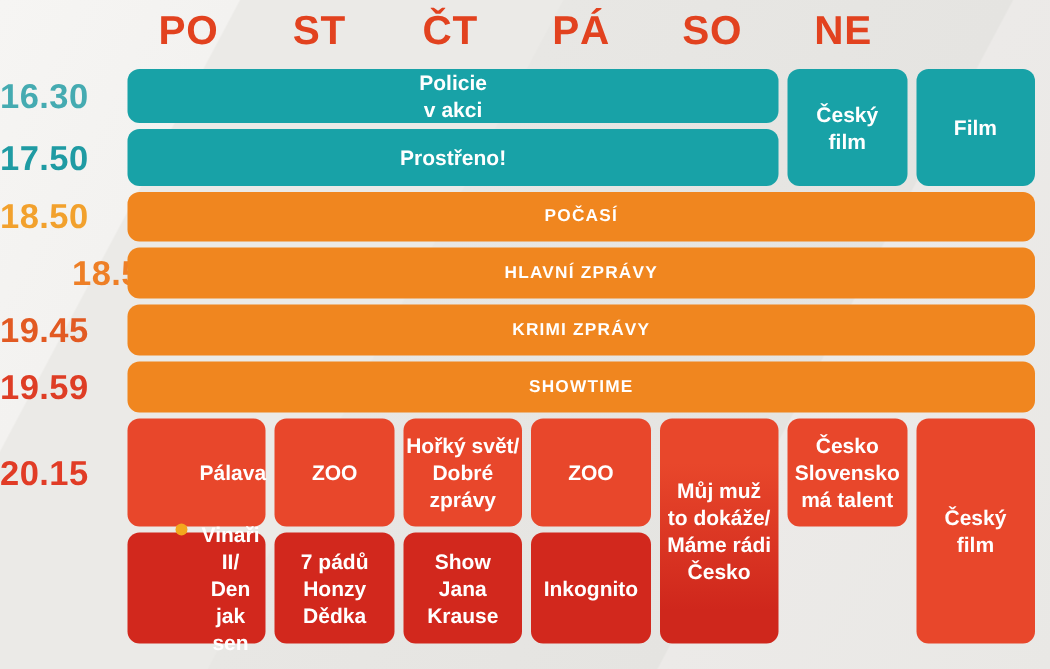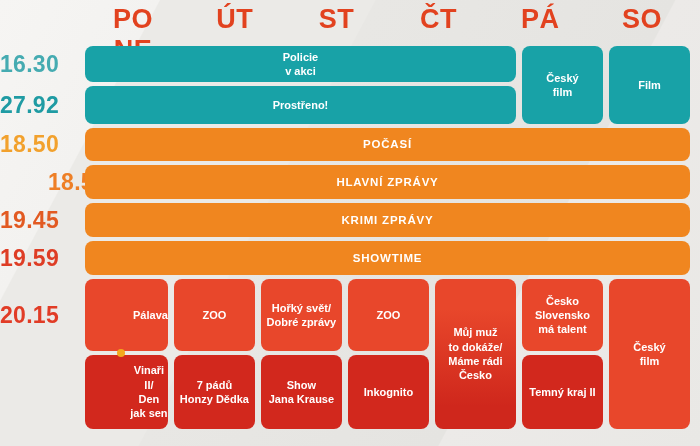--- a/index.html
+++ b/index.html
@@ -10,21 +10,21 @@
   #stage{
     position:relative;
     width:700px;height:446px;
     overflow:hidden;
     background:
       linear-gradient(118deg, #f6f5f3 0%, #f3f2f0 17%, #ebeae7 17.15%, #ebeae7 40%, #e8e7e4 40.15%, #e5e4e1 72%, #eceae8 72.15%, #e9e8e5 100%);
   }
   
   .day-row{
     position:absolute;left:85px;top:4px;width:605px;height:32px;
-    display:grid;grid-template-columns:repeat(6,1fr);column-gap:6px;
+    display:grid;grid-template-columns:repeat(7,1fr);column-gap:6px;
   }
   .day{
     display:flex;align-items:center;justify-content:center;
     font-size:27px;font-weight:bold;letter-spacing:0.5px;
   }
   
   .time{
     position:absolute;left:0;width:76px;
     text-align:left;
     font-size:23px;font-weight:bold;line-height:24px;letter-spacing:0.3px;
@@ -34,21 +34,21 @@
     position:absolute;left:85px;top:46px;width:605px;
     display:grid;
     grid-template-columns:repeat(7,1fr);
     grid-template-rows:36px 38px 33px 34px 34px 34px 72px 74px;
     column-gap:6px;row-gap:4px;
   }
   .cell{
     border-radius:8px;
     display:flex;align-items:center;justify-content:center;
     text-align:center;
-    color:#ffffff;font-weight:bold;font-size:11px;line-height:1.3;
+    color:#ffffff;font-weight:bold;font-size:14px;line-height:1.3;
   }
   .cell span{white-space:pre-line;}
   .teal{background:#18a2a7;}
   .orange{background:#f0861f;}
   .red{background:#e8472b;}
   .darkred{background:#d2281d;}
   .fade{background:linear-gradient(to bottom,#e8472b 20%,#cf271c 85%);}
   .upper{font-size:11.5px;letter-spacing:0.8px;}
   
   .p-policie{grid-column:1 / span 5;grid-row:1;}
@@ -76,30 +76,29 @@
     border-radius:50%;background:#f3a81e;z-index:3;
   }
 </style>
 </head>
 <body>
 
 <div id="stage">
 
   <div class="day-row">
     <div class="day" style="color: rgb(226, 66, 31);">PO</div>
-    <div class="day" style="color: rgb(226, 66, 31);">ÚT</div>
     <div class="day" style="color: rgb(226, 66, 31); text-align: right;">ST</div>
     <div class="day" style="color: rgb(226, 66, 31);">ČT</div>
     <div class="day" style="color: rgb(226, 66, 31);">PÁ</div>
     <div class="day" style="color: rgb(226, 66, 31);">SO</div>
     <div class="day" style="color: rgb(226, 66, 31);">NE</div>
   </div>
 
   <div class="time" style="top: 52px; color: rgb(69, 171, 177);">16.30</div>
-  <div class="time" style="top: 93px; color: rgb(31, 155, 163);">27.92</div>
+  <div class="time" style="top: 93px; color: rgb(31, 155, 163);">17.50</div>
   <div class="time" style="top: 132px; color: rgb(242, 161, 45);">18.50</div>
   <div class="time" style="top: 170px; color: rgb(238, 127, 38); padding-left: 48px;">18.55</div>
   <div class="time" style="top: 208px; color: rgb(226, 90, 34);">19.45</div>
   <div class="time" style="top: 246px; color: rgb(222, 61, 37);">19.59</div>
   <div class="time" style="top: 303px; color: rgb(225, 60, 38);">20.15</div>
 
   <div class="grid">
     <div class="cell teal p-policie">
         <span>Policie
 v akci</span>
@@ -164,20 +163,17 @@
         <span>7 pádů
 Honzy Dědka</span>
       </div>
     <div class="cell darkred p-show-jk">
         <span>Show
 Jana Krause</span>
       </div>
     <div class="cell darkred p-inkognito">
         <span>Inkognito</span>
       </div>
-    <div class="cell darkred p-temny">
-        <span>Temný kraj II</span>
-      </div>
   </div>
 
   <div class="accent-dot" style="background: rgb(243, 168, 30);"></div>
 
 </div>
 
 </body></html>

